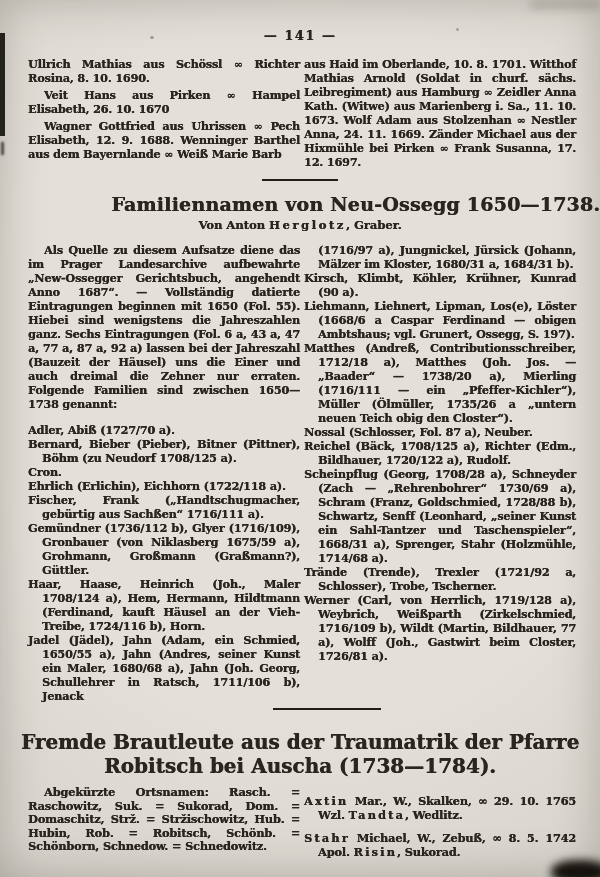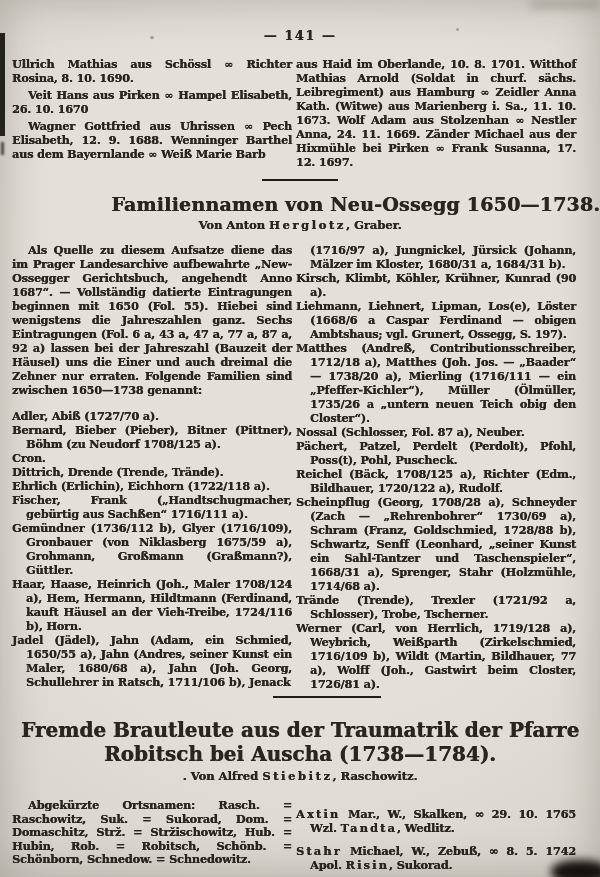--- a/index.html
+++ b/index.html
@@ -12,21 +12,21 @@
       radial-gradient(ellipse 120% 90% at 52% 42%, #e3e0d9 45%, #d8d5ce 72%, #c7c4bd 92%, #b8b5ae 100%);
     box-shadow: inset 0 0 46px rgba(60,54,44,.28);
     color:#29251f;
     font-family:"DejaVu Serif","Liberation Serif",serif;
     font-weight:700;
     text-shadow:0.32px 0 0 currentColor;
   }
   .pagenum{
     text-align:center;padding-top:28px;font-size:13px;letter-spacing:1.5px;
   }
-  .cols{display:flex;gap:4px;padding-left:12px;padding-right:24px;}
+  .cols{display:flex;gap:4px;padding-left:28px;padding-right:24px;}
   .col{flex:1 1 0;text-align:justify;}
   .cols-top{padding-top:14px;}
   .cols-top .col,.cols-a1 .col{font-size:11.2px;line-height:14px;letter-spacing:-0.15px;}
   .cols-a2 .col{font-size:11.3px;line-height:13.6px;letter-spacing:-0.15px;}
   .para{margin:0 0 3px 0;}
   .ind{text-indent:16px;}
   .intro{margin-bottom:12px;}
   .abbr{margin-bottom:6px;}
   .entry{padding-left:14px;text-indent:-14px;margin:0;}
   .entry.cont{text-indent:0;}
@@ -77,48 +77,45 @@
 
   <div class="h1">Familiennamen von Neu-Ossegg 1650—1738.</div>
   <div class="byline"><span>Von Anton </span><span class="gesperrt">Herglotz</span><span>, Graber.</span></div>
 
   <div class="cols cols-a1">
     <div class="col">
         <div class="para ind intro">Als Quelle zu diesem Aufsatze diene das im Prager Landesarchive aufbewahrte „New-Ossegger Gerichtsbuch, angehendt Anno 1687“. — Vollständig datierte Eintragungen beginnen mit 1650 (Fol. 55). Hiebei sind wenigstens die Jahreszahlen ganz. Sechs Eintragungen (Fol. 6 a, 43 a, 47 a, 77 a, 87 a, 92 a) lassen bei der Jahreszahl (Bauzeit der Häusel) uns die Einer und auch dreimal die Zehner nur erraten. Folgende Familien sind zwischen 1650—1738 genannt:</div>
         <div class="entry">Adler, Abiß (1727/70 a).</div>
         <div class="entry">Bernard, Bieber (Pieber), Bitner (Pittner), Böhm (zu Neudorf 1708/125 a).</div>
         <div class="entry">Cron.</div>
-        <div class="entry">Dittrich, Drende (Trende, Trände).</div>
         <div class="entry">Ehrlich (Erlichin), Eichhorn (1722/118 a).</div>
         <div class="entry">Fischer, Frank („Handtschugmacher, gebürtig aus Sachßen“ 1716/111 a).</div>
         <div class="entry">Gemündner (1736/112 b), Glyer (1716/109), Gronbauer (von Niklasberg 1675/59 a), Grohmann, Großmann (Graßmann?), Güttler.</div>
         <div class="entry">Haar, Haase, Heinrich (Joh., Maler 1708/124 a), Hem, Hermann, Hildtmann (Ferdinand, kauft Häusel an der Vieh-Treibe, 1724/116 b), Horn.</div>
         <div class="entry">Jadel (Jädel), Jahn (Adam, ein Schmied, 1650/55 a), Jahn (Andres, seiner Kunst ein Maler, 1680/68 a), Jahn (Joh. Georg, Schullehrer in Ratsch, 1711/106 b), Jenack</div>
       </div>
     <div class="col">
         <div class="entry cont">(1716/97 a), Jungnickel, Jürsick (Johann, Mälzer im Kloster, 1680/31 a, 1684/31 b).</div>
         <div class="entry">Kirsch, Klimbt, Köhler, Krühner, Kunrad (90 a).</div>
         <div class="entry">Liehmann, Liehnert, Lipman, Los(e), Löster (1668/6 a Caspar Ferdinand — obigen Ambtshaus; vgl. Grunert, Ossegg, S. 197).</div>
         <div class="entry">Matthes (Andreß, Contributionsschreiber, 1712/18 a), Matthes (Joh. Jos. — „Baader“ — 1738/20 a), Mierling (1716/111 — ein „Pfeffer-Kichler“), Müller (Ölmüller, 1735/26 a „untern neuen Teich obig den Closter“).</div>
         <div class="entry">Nossal (Schlosser, Fol. 87 a), Neuber.</div>
-        <div class="entry">Pächert, Patzel, Perdelt (Perdolt), Pfohl, Poss(t), Pohl, Puscheck.</div>
         <div class="entry">Reichel (Bäck, 1708/125 a), Richter (Edm., Bildhauer, 1720/122 a), Rudolf.</div>
         <div class="entry">Scheinpflug (Georg, 1708/28 a), Schneyder (Zach — „Rehrenbohrer“ 1730/69 a), Schram (Franz, Goldschmied, 1728/88 b), Schwartz, Senff (Leonhard, „seiner Kunst ein Sahl-Tantzer und Taschenspieler“, 1668/31 a), Sprenger, Stahr (Holzmühle, 1714/68 a).</div>
         <div class="entry">Trände (Trende), Trexler (1721/92 a, Schlosser), Trobe, Tscherner.</div>
         <div class="entry">Werner (Carl, von Herrlich, 1719/128 a), Weybrich, Weißparth (Zirkelschmied, 1716/109 b), Wildt (Martin, Bildhauer, 77 a), Wolff (Joh., Gastwirt beim Closter, 1726/81 a).</div>
       </div>
   </div>
 
   <div class="rule rule2"></div>
 
   <div class="h2">
     <div>Fremde Brautleute aus der Traumatrik der Pfarre</div>
     <div>Robitsch bei Auscha (1738—1784).</div>
   </div>
-  <div class="byline"><span>. Von Alfred </span><span class="gesperrt">Stiebitz</span><span>, Raschowitz.</span></div>
 
   <div class="cols cols-a2">
     <div class="col">
         <div class="para ind abbr">Abgekürzte Ortsnamen: Rasch. = Raschowitz, Suk. = Sukorad, Dom. = Domaschitz, Strž. = Stržischowitz, Hub. = Hubin, Rob. = Robitsch, Schönb. = Schönborn, Schnedow. = Schnedowitz.</div>
       </div>
     <div class="col">
         <div class="entry gap"><span class="gesperrt">Axtin</span><span> Mar., W., Skalken, ∞ 29. 10. 1765 Wzl. </span><span class="gesperrt">Tandta</span><span>, Wedlitz.</span></div>
         <div class="entry gap"><span class="gesperrt">Stahr</span><span> Michael, W., Zebuß, ∞ 8. 5. 1742 Apol. </span><span class="gesperrt">Risin</span><span>, Sukorad.</span></div>
       </div>
   </div>

